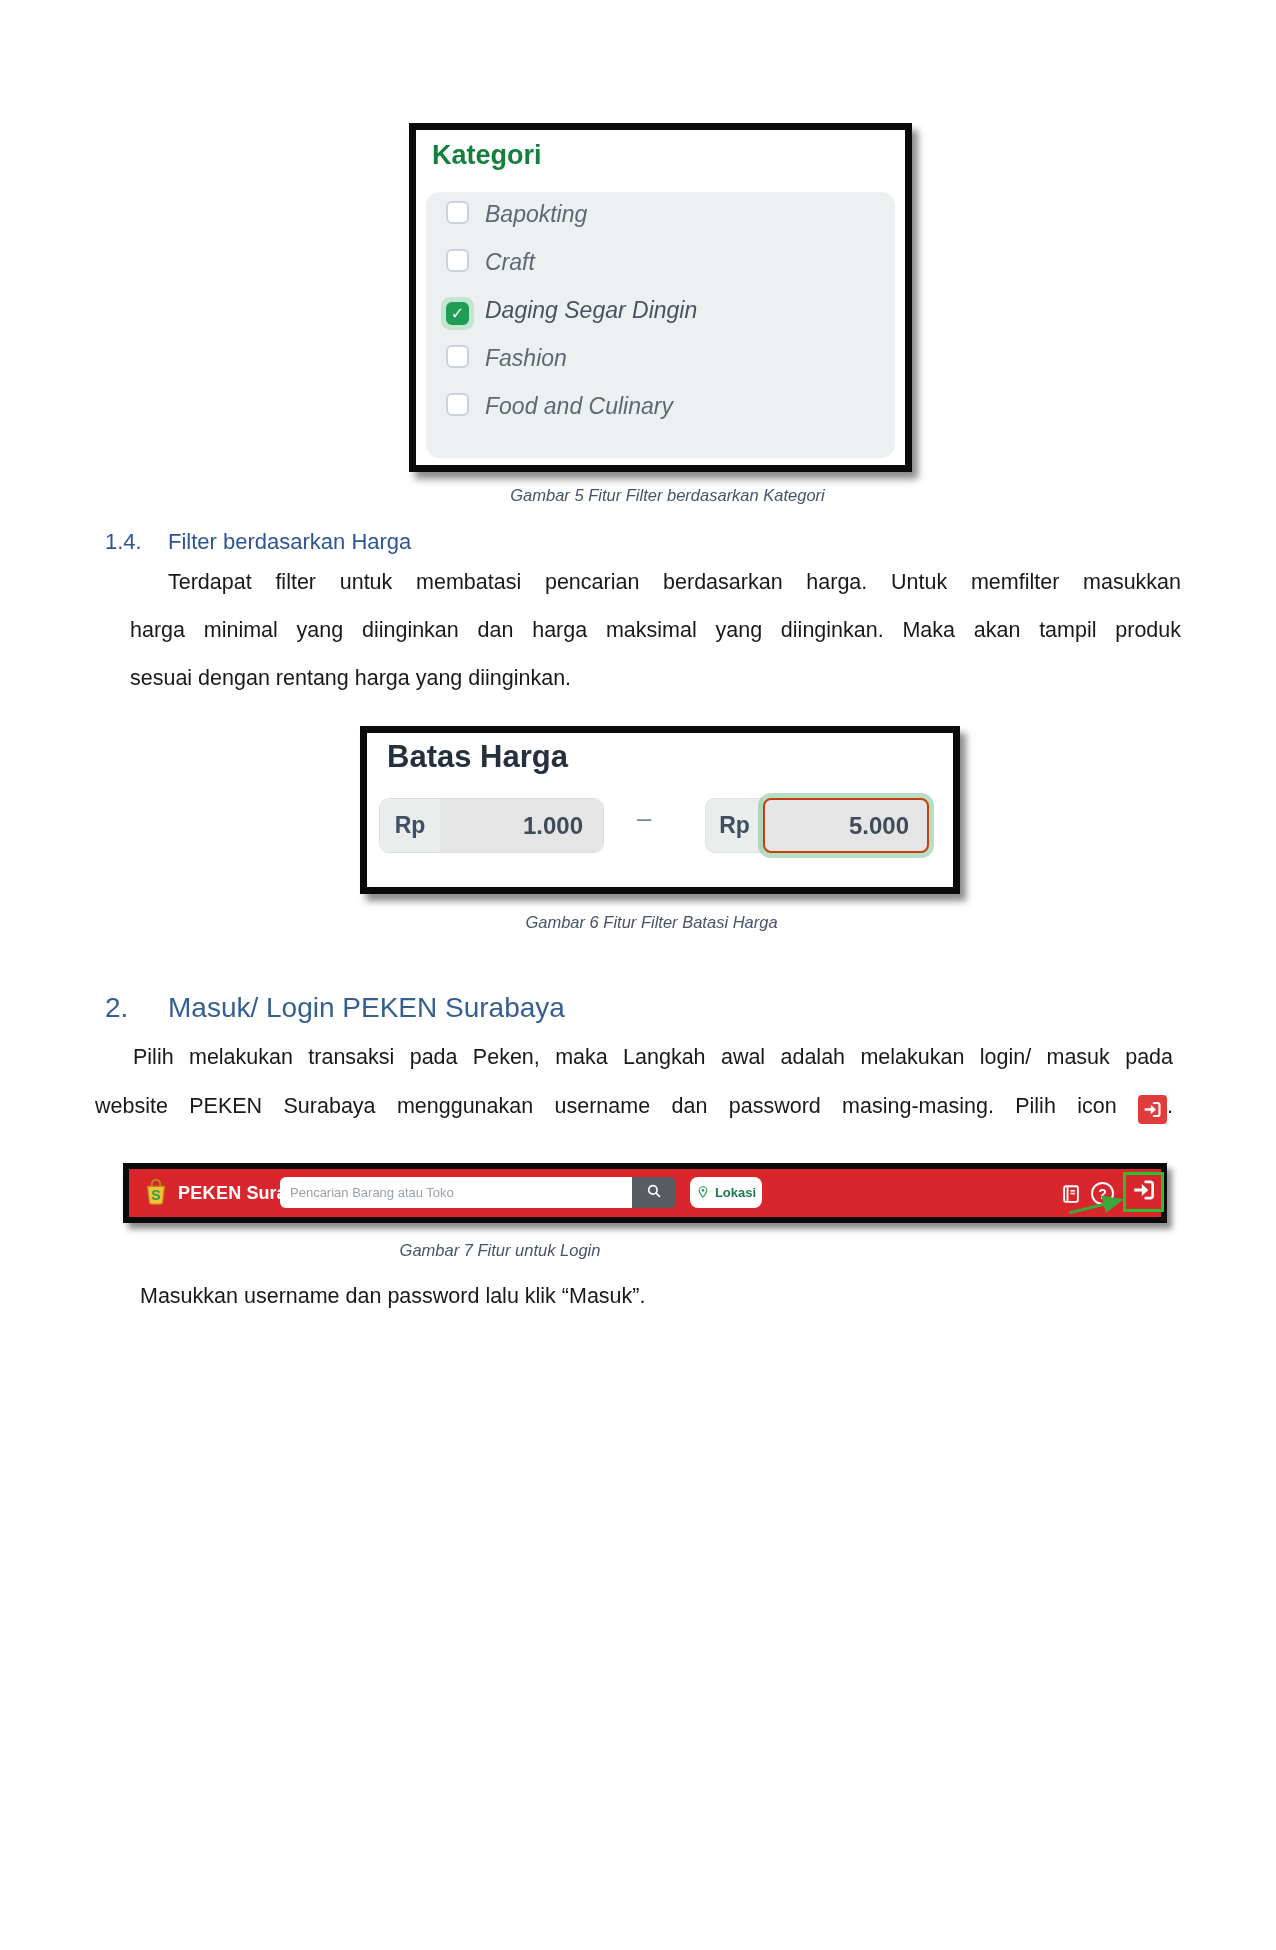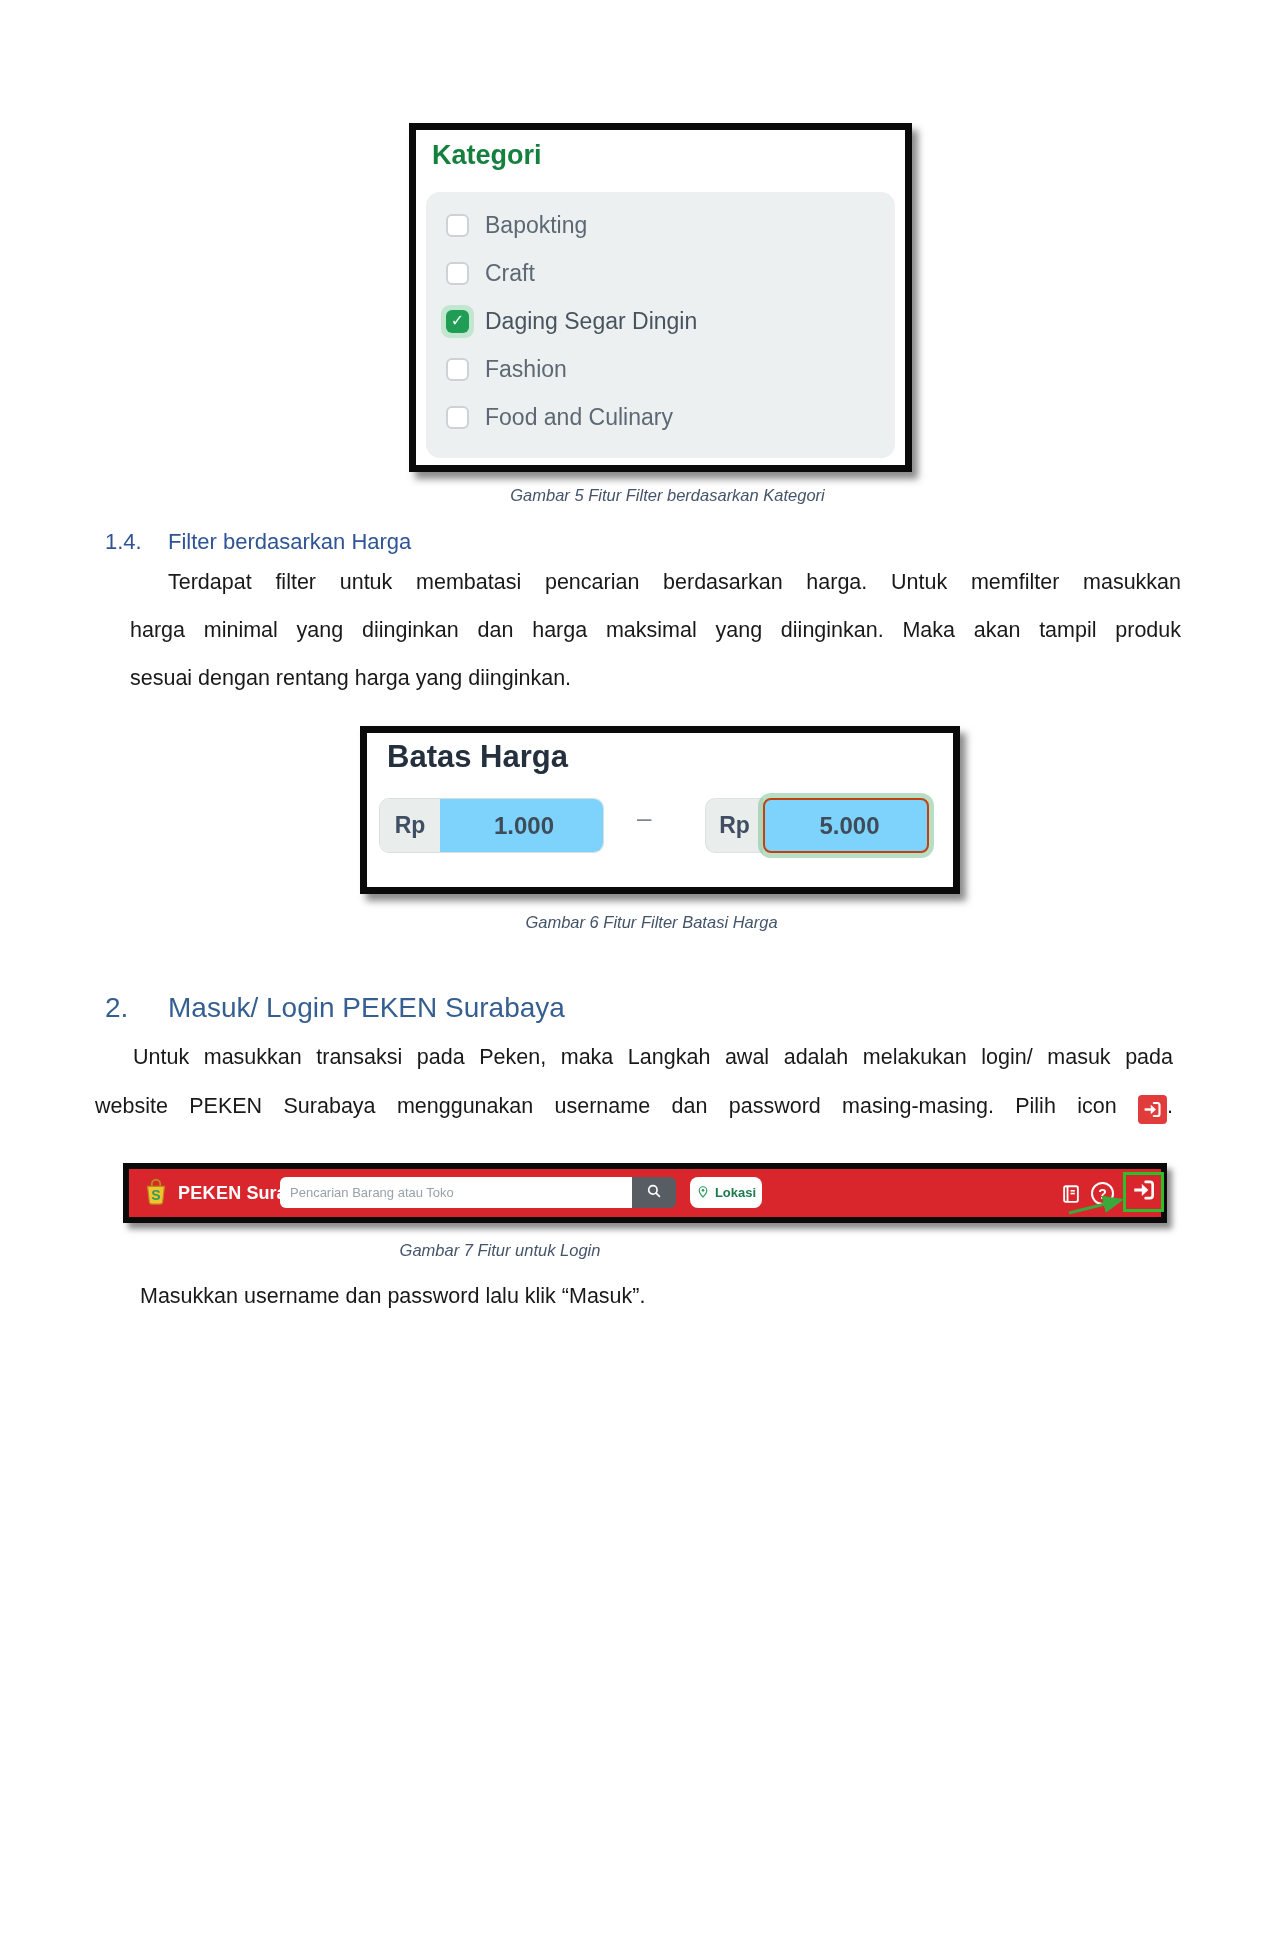--- a/index.html
+++ b/index.html
@@ -12,21 +12,21 @@
   
   .frame {
     position:absolute; background:#ffffff; border:7px solid #0a0a0a;
     box-shadow:6px 7px 7px rgba(45,45,45,.55);
   }
   
   #fig5 { left:409px; top:123px; width:503px; height:349px; }
   .kat-title { position:absolute; left:16px; top:10px; font-size:27px; font-weight:700; color:#15803d; }
   .kat-panel { position:absolute; left:10px; top:62px; width:469px; height:266px;
                background:#edf0f0; border-radius:14px; padding-top:9px; }
-  .krow { display:flex; align-items:center; height:48px; padding-left:20px; }
+  .krow { display:flex; align-items:flex-start; height:48px; padding-left:20px;font-style:italic; }
   .cb { width:23px; height:23px; border:2px solid #ccd3d8; border-radius:6px; background:#fff; flex:0 0 auto; }
   .cb-halo { width:33px; height:33px; margin-left:-5px; background:#c3e6d0; border-radius:9px;
              display:flex; align-items:center; justify-content:center; flex:0 0 auto; }
   .cb.checked { border:none; background:#1f9d55; display:flex; align-items:center; justify-content:center; }
   .tick { color:#fff; font-size:16px; font-weight:700; line-height:1; }
   .klabel { margin-left:16px; font-size:23px; color:#5c6974; }
   .krow.sel .klabel { margin-left:11px; color:#47545f; }
   
   .caption { position:absolute; font-style:italic; font-size:16.5px; color:#44546A; text-align:center; }
   #cap5 { left:95px; top:486px; width:1145px; }
@@ -47,21 +47,21 @@
   #closing { position:absolute; left:140px; top:1284px; font-size:21.5px; }
   .inline-login { display:inline-flex; width:29px; height:29px; background:#E23B3B; border-radius:4px;
                   vertical-align:-7px; align-items:center; justify-content:center; }
   
   #fig6 { left:360px; top:726px; width:600px; height:168px; }
   .bh-title { position:absolute; left:20px; top:6px; font-size:31px; font-weight:700; color:#25303e; }
   .price-group { position:absolute; top:65px; height:55px; display:flex; }
   #pg1 { left:12px; width:225px; border:1px solid #d9dee1; border-radius:10px; overflow:hidden; background:#fff; }
   .rp { width:60px; background:#e9edec; color:#3f4e63; font-size:23px; font-weight:600;
         display:flex; align-items:center; justify-content:center; flex:0 0 auto; }
-  .pval { flex:1; border:none; outline:none; background:#7dd3fc; text-align:center; padding-right:20px;
+  .pval { flex:1; border:none; outline:none; background:#e5e5e5; text-align:right; padding-right:20px;
           font-size:24px; font-weight:600; color:#3f4b59; font-family:inherit; min-width:0;padding-left:25px; }
   .dash { position:absolute; left:270px; top:70px; font-size:26px; color:#7e8890; }
   #pg2 { left:338px; width:224px; }
   #pg2 .rp { border:1px solid #dde2e4; border-right:none; border-radius:10px 0 0 10px; width:58px; }
   #pg2 .pval { flex:0 0 166px; border:2px solid #c2410c; border-radius:8px;
                box-shadow:0 0 0 5px rgba(125,195,150,.55); position:relative; z-index:1; padding-right:18px; }
   
   #fig7 { left:123px; top:1163px; width:1044px; height:60px; border-width:6px; background:#D8262C; box-shadow:5px 6px 6px rgba(45,45,45,.55); }
   .brand { position:absolute; left:49px; top:50%; transform:translateY(-50%); color:#fff; font-size:18px; white-space:nowrap; }
   .brand b { font-weight:800; letter-spacing:.3px; }
@@ -142,21 +142,21 @@
       <input class="pval" readonly="" value="5.000" style="">
     </div>
   </div>
   <div id="cap6" class="caption">Gambar 6 Fitur Filter Batasi Harga</div>
 
   <div id="h2">
     <span class="hnum">2.</span><span>Masuk/ Login PEKEN Surabaya</span>
   </div>
 
   <div id="para2">
-    <div class="pline indent">Untuk masukkan transaksi pada Peken, maka Langkah awal adalah melakukan login/ masuk pada</div>
+    <div class="pline indent">Pilih melakukan transaksi pada Peken, maka Langkah awal adalah melakukan login/ masuk pada</div>
     <div class="pline"><span>website PEKEN Surabaya menggunakan username dan password masing-masing. Pilih icon</span> <span class="inline-login">
           <svg width="21" height="21" viewBox="0 0 24 24">
             <path d="M13.5 4.5h4A2.5 2.5 0 0 1 20 7v10a2.5 2.5 0 0 1-2.5 2.5h-4" fill="none" stroke="#fff" stroke-width="2.4" stroke-linecap="round"></path>
             <rect x="3" y="10.6" width="8" height="2.8" fill="#fff"></rect>
             <path d="M10 6.5 L16 12 L10 17.5 Z" fill="#fff"></path>
           </svg>
         </span><span>.</span></div>
   </div>
 
   <div id="fig7" class="frame">

